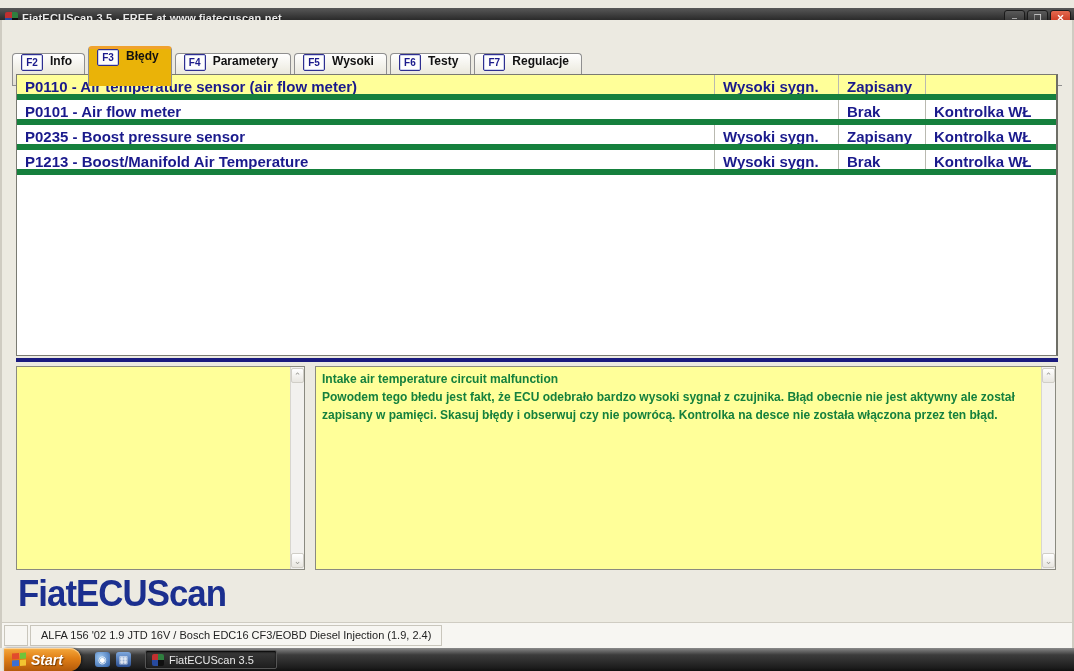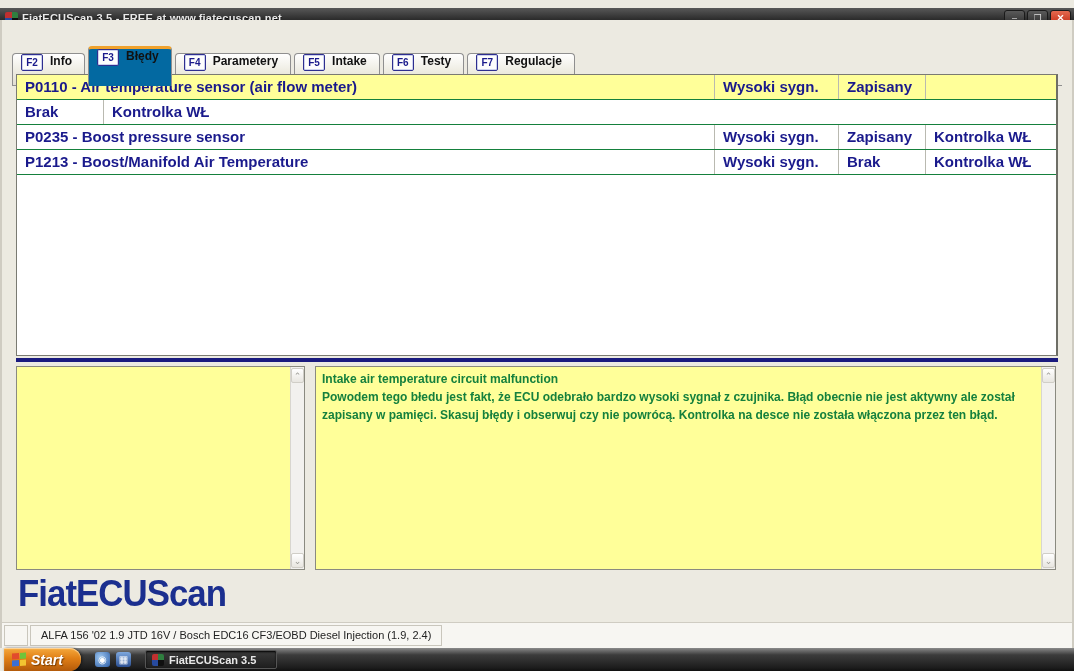--- a/index.html
+++ b/index.html
@@ -26,32 +26,32 @@
     background:#ECEAE1; border-left:2px solid #cfccc2; border-right:2px solid #cfccc2;
   }
 
   
   .tabstrip { position:absolute; left:10px; top:14px; right:10px; height:52px; border-bottom:1px solid #8f8f8f; display:flex; align-items:flex-end; }
   .tab {
     display:flex; align-items:flex-start; gap:7px; height:32px; padding:0 12px 0 8px; margin-right:3px;
     background:linear-gradient(#ffffff,#eceadf 60%, #e2dfd4); border:1px solid #8f8f8f; border-bottom:none;
     border-radius:4px 4px 0 0; position:relative;
   }
-  .tab.active { height:40px; background:#0369a1; border-top:3px solid #f0a22d; padding-top:0; z-index:2; margin-bottom:-1px; }
+  .tab.active { height:40px; background:#eab308; border-top:3px solid #f0a22d; padding-top:0; z-index:2; margin-bottom:-1px; }
   .fkey { min-width:22px; height:17px; padding:0 2px; background:#fdfdfd; border:1px solid #2e2e8f; border-radius:2px;
     color:#1a1a8c; font-size:10px; font-weight:bold; text-align:center; line-height:15px;
     box-shadow:inset 0 0 0 1px #cdd2ee; }
   .tab-label { font-size:12px; font-weight:bold; color:#111; }
 
   
   .error-table {
     position:absolute; left:14px; top:54px; width:1042px; height:282px;
     background:#fff; border:1px solid #7a7a72; border-right:2px solid #6e6e66;
   }
-  .row { display:flex; height:25px; border-bottom:1px solid #15803d; }
+  .row { display:flex; height:25px; border-bottom:6px solid #15803d; }
   .row.selected { background:#FFFF99; }
   .cell { font-size:15px; font-weight:bold; color:#1a1a8c; line-height:24px; white-space:nowrap; overflow:hidden;
     border-right:1px solid #b9b9b0; padding-left:8px; }
   .cell.desc { flex:1; }
   .cell.signal { width:124px; }
   .cell.memory { width:87px; }
   .cell.lamp { width:130px; border-right:none; }
 
   
   .divider { position:absolute; left:14px; top:338px; width:1042px; height:4px; background:#1a1a7e; }
@@ -91,21 +91,21 @@
     display:flex; align-items:center; gap:5px; }
   .win-flag { width:14px; height:13px; display:grid; grid-template-columns:1fr 1fr; grid-template-rows:1fr 1fr; gap:1px; transform:skewY(-4deg); }
   .win-flag i:nth-child(1){background:#e24a2c;} .win-flag i:nth-child(2){background:#6fc43a;}
   .win-flag i:nth-child(3){background:#3b6fd4;} .win-flag i:nth-child(4){background:#f2c531;}
   .start-label { color:#fff; font-size:14px; font-weight:bold; font-style:italic; text-shadow:1px 1px 1px #7a3c00; }
   .quick-launch { display:flex; gap:6px; margin-left:14px; }
   .ql-icon { width:15px; height:15px; border-radius:3px; font-size:10px; color:#fff; text-align:center; line-height:15px; }
   .ql-1 { background:radial-gradient(circle at 35% 35%, #9ec7f0, #2e5fa8); }
   .ql-2 { background:linear-gradient(#7da7dd,#2b4f92); }
   .task-btn { margin-left:14px; height:19px; width:132px; display:flex; align-items:center; gap:5px; padding:0 6px;
-    background:linear-gradient(#3a3a3a,#1e1e1e); border:1px solid #555; border-radius:2px; box-shadow:inset 0 1px 2px #000;font-weight:bold; }
+    background:linear-gradient(#3a3a3a,#1e1e1e); border:1px solid #555; border-radius:2px; box-shadow:inset 0 1px 2px #000; }
   .task-btn .app-icon { margin:0; width:12px; height:12px; }
   .task-label { color:#e8e8e8; font-size:11px; white-space:nowrap; }
 </style>
 </head>
 <body>
 
 <div class="titlebar">
   <span class="app-icon">
       <i></i>
       <i></i>
@@ -130,40 +130,41 @@
     <div class="tab active">
       <span class="fkey">F3</span>
       <span class="tab-label">Błędy</span>
     </div>
     <div class="tab">
       <span class="fkey">F4</span>
       <span class="tab-label">Parametery</span>
     </div>
     <div class="tab">
       <span class="fkey">F5</span>
-      <span class="tab-label">Intake</span>
+      <span class="tab-label">Wysoki</span>
     </div>
     <div class="tab">
       <span class="fkey">F6</span>
       <span class="tab-label">Testy</span>
     </div>
     <div class="tab">
       <span class="fkey">F7</span>
       <span class="tab-label">Regulacje</span>
     </div>
   </div>
 
   <div class="error-table">
     <div class="row selected">
       <div class="cell desc">P0110 - Air temperature sensor (air flow meter)</div>
       <div class="cell signal">Wysoki sygn.</div>
       <div class="cell memory">Zapisany</div>
       <div class="cell lamp"></div>
     </div>
     <div class="row">
+      <div class="cell desc">P0101 - Air flow meter</div>
       <div class="cell memory">Brak</div>
       <div class="cell lamp">Kontrolka WŁ</div>
     </div>
     <div class="row">
       <div class="cell desc">P0235 - Boost pressure sensor</div>
       <div class="cell signal">Wysoki sygn.</div>
       <div class="cell memory">Zapisany</div>
       <div class="cell lamp">Kontrolka WŁ</div>
     </div>
     <div class="row">

